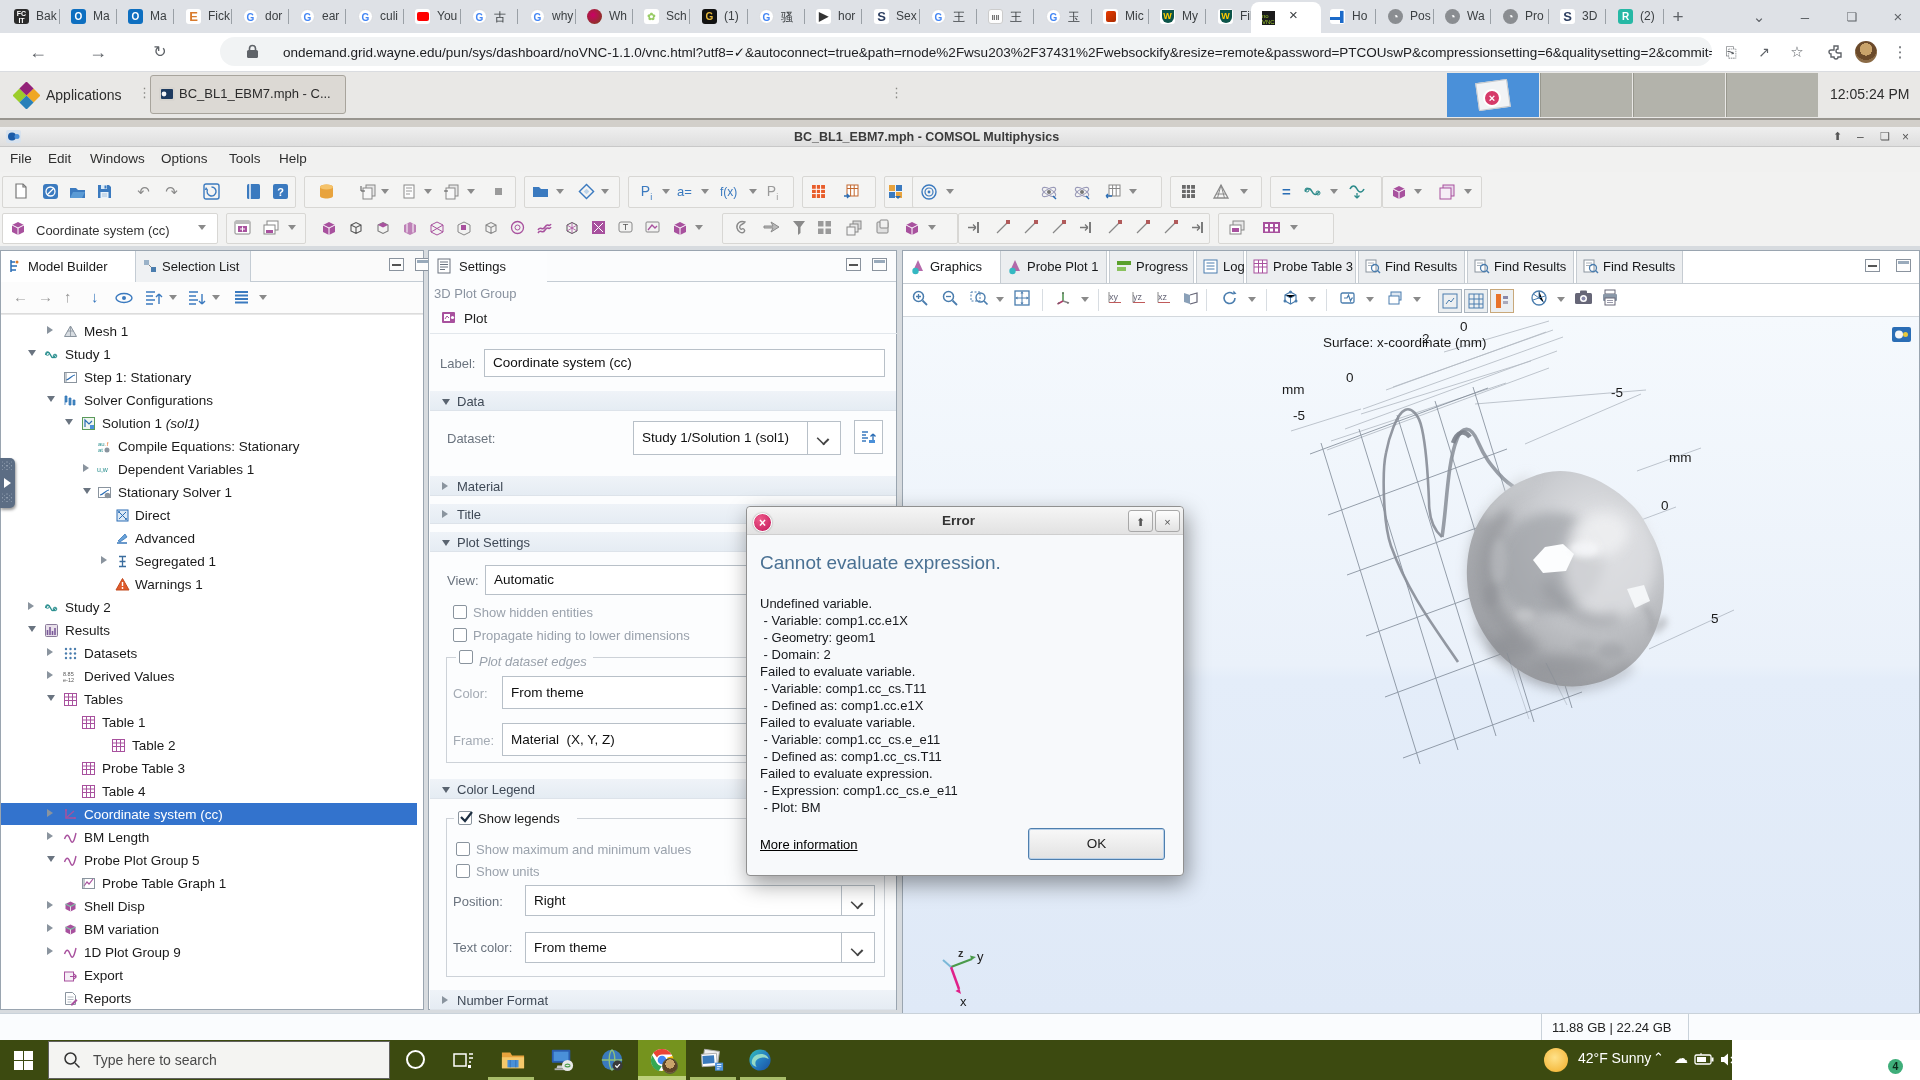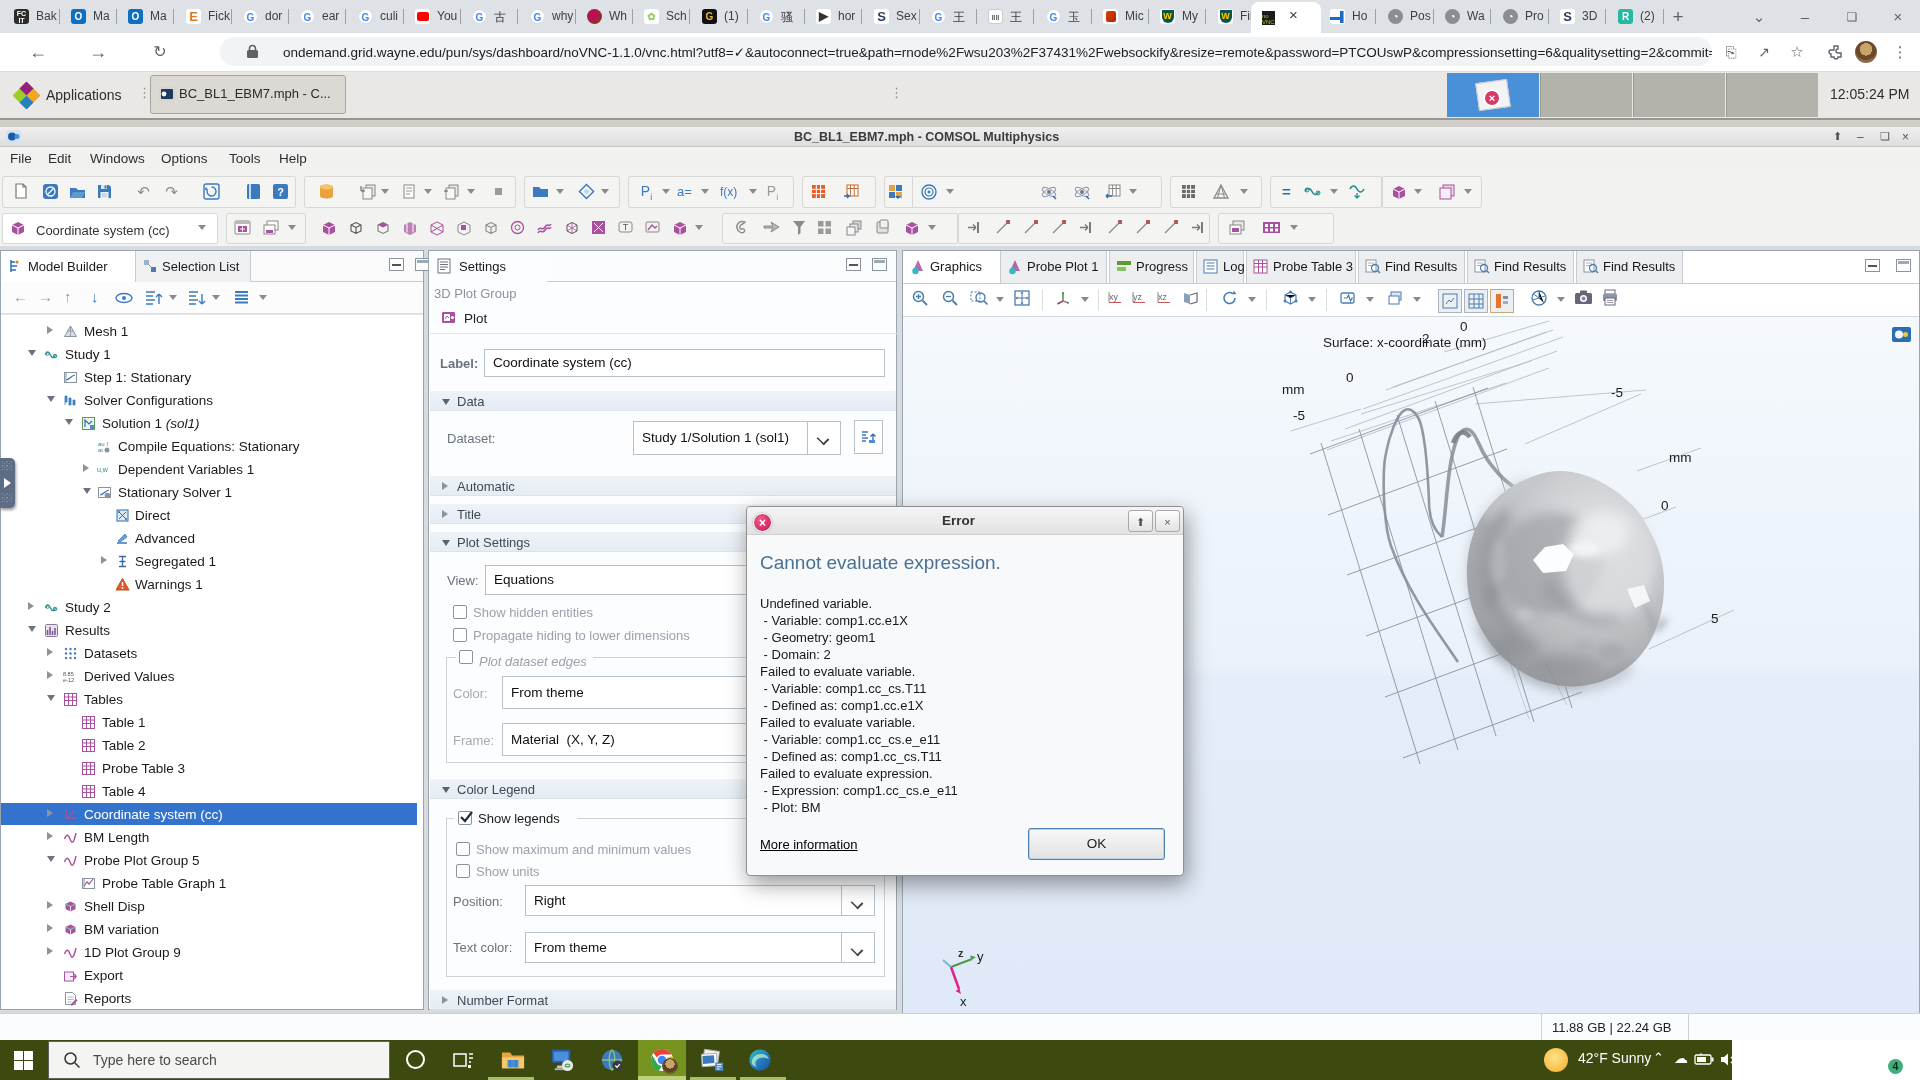--- a/index.html
+++ b/index.html
@@ -889,21 +889,21 @@
           </svg></div>
         <div class="tt" style="left:83px;">Tables</div>
       </div>
       <div class="trow" style="top:711px;width:420px;">
         <div class="ti" style="left:80px;"><svg width="15" height="15" viewBox="0 0 15 15">
             <rect x="1.5" y="1.5" width="12" height="12" fill="#fff" stroke="#a8519e"></rect>
             <path d="M1.5 5h12M1.5 8.5h12M5.5 1.5v12M9.5 1.5v12" stroke="#a8519e"></path>
           </svg></div>
         <div class="tt" style="left:101px;">Table 1</div>
       </div>
-      <div class="trow" style="top:734px;width:420px;">
+      <div class="trow" style="top:734px;width:420px;margin-left:30px;">
         <div class="ti" style="left:80px;"><svg width="15" height="15" viewBox="0 0 15 15">
             <rect x="1.5" y="1.5" width="12" height="12" fill="#fff" stroke="#a8519e"></rect>
             <path d="M1.5 5h12M1.5 8.5h12M5.5 1.5v12M9.5 1.5v12" stroke="#a8519e"></path>
           </svg></div>
         <div class="tt" style="left:101px;">Table 2</div>
       </div>
       <div class="trow" style="top:757px;width:420px;">
         <div class="ti" style="left:80px;"><svg width="15" height="15" viewBox="0 0 15 15">
             <rect x="1.5" y="1.5" width="12" height="12" fill="#fff" stroke="#a8519e"></rect>
             <path d="M1.5 5h12M1.5 8.5h12M5.5 1.5v12M9.5 1.5v12" stroke="#a8519e"></path>
@@ -1013,21 +1013,21 @@
       </div>
       <div class="abs" style="left:5px;top:35px;font-size:13px;color:#8a93a0;">3D Plot Group</div>
       <div class="abs" style="left:12px;top:59px;width:15px;height:15px;"><svg width="15" height="15" viewBox="0 0 15 15">
           <rect x="1" y="2" width="13" height="11" rx="1" fill="#a8519e"></rect>
           <rect x="3" y="4" width="6" height="7" fill="#fff"></rect>
           <path d="M4 9l2-3 2 2" stroke="#a8519e" fill="none"></path>
           <circle cx="11.5" cy="7.5" r="1.6" fill="#fff"></circle>
         </svg></div>
       <div class="abs" style="left:35px;top:60px;font-size:13.5px;color:#222;">Plot</div>
       <div class="abs" style="left:1px;top:82px;width:467px;height:1px;background:#e2e7ec;"></div>
-      <div class="abs slabel" style="left:11px;top:105px;font-weight:bold;">Label:</div>
+      <div class="abs slabel" style="left:11px;top:105px;">Label:</div>
       <div class="abs sinput" style="left:55px;top:98px;width:401px;height:28px;">
         <span>Coordinate system (cc)</span>
       </div>
       <div class="sbar" style="left:1px;top:140px;width:466px;">
         <div class="sarr" style="border-left:4.5px solid transparent;border-right:4.5px solid transparent;border-top:6px solid #5a6470;top:8px;"></div>
         <div style="position:absolute;left:27px;top:3px;">Data</div>
       </div>
       <div class="abs slabel" style="left:18px;top:180px;">Dataset:</div>
       <div class="abs sinput combo" style="left:204px;top:170px;width:208px;height:34px;">
         <span style="top:8px;">Study 1/Solution 1 (sol1)</span>
@@ -1035,33 +1035,33 @@
       </div>
       <div class="abs" style="left:425px;top:169px;width:29px;height:34px;background:#fff;border:1px solid #b8c0c8;">
         <svg style="position:absolute;left:5px;top:8px;" width="17" height="17" viewBox="0 0 17 17">
           <path d="M2 3h6M2 6h4M2 9h6M2 12h4" stroke="#3b7abf" stroke-width="1.4"></path>
           <path d="M13 12V5m0 0-2.5 2.5M13 5l2.5 2.5" stroke="#2a6db5" stroke-width="1.3" fill="none"></path>
           <rect x="9" y="11" width="6" height="3" fill="#4a90d9"></rect>
         </svg>
       </div>
       <div class="sbar" style="left:1px;top:225px;width:466px;">
         <div class="sarr" style="border-top:4.5px solid transparent;border-bottom:4.5px solid transparent;border-left:6px solid #8a949e;top:6px;"></div>
-        <div style="position:absolute;left:27px;top:3px;">Automatic</div>
+        <div style="position:absolute;left:27px;top:3px;">Material</div>
       </div>
       <div class="sbar" style="left:1px;top:253px;width:466px;">
         <div class="sarr" style="border-top:4.5px solid transparent;border-bottom:4.5px solid transparent;border-left:6px solid #8a949e;top:6px;"></div>
         <div style="position:absolute;left:27px;top:3px;">Title</div>
       </div>
       <div class="sbar" style="left:1px;top:281px;width:466px;">
         <div class="sarr" style="border-left:4.5px solid transparent;border-right:4.5px solid transparent;border-top:6px solid #5a6470;top:8px;"></div>
         <div style="position:absolute;left:27px;top:3px;">Plot Settings</div>
       </div>
       <div class="abs slabel" style="left:18px;top:322px;">View:</div>
       <div class="abs sinput combo" style="left:56px;top:314px;width:400px;height:30px;">
-        <span style="top:6px;">Equations</span>
+        <span style="top:6px;">Automatic</span>
         <div class="chev"></div>
       </div>
       <div class="abs cbox" style="left:24px;top:354px;"></div>
       <div class="abs sctext" style="left:44px;top:354px;">Show hidden entities</div>
       <div class="abs cbox" style="left:24px;top:377px;"></div>
       <div class="abs sctext" style="left:44px;top:377px;">Propagate hiding to lower dimensions</div>
       <div class="abs" style="left:17px;top:406px;width:439px;height:106px;border:1px solid #cdd2d8;border-top:none;"></div>
       <div class="abs" style="left:17px;top:406px;width:10px;height:1px;background:#cdd2d8;"></div>
       <div class="abs" style="left:164px;top:406px;width:292px;height:1px;background:#cdd2d8;"></div>
       <div class="abs cbox" style="left:30px;top:399px;"></div>

